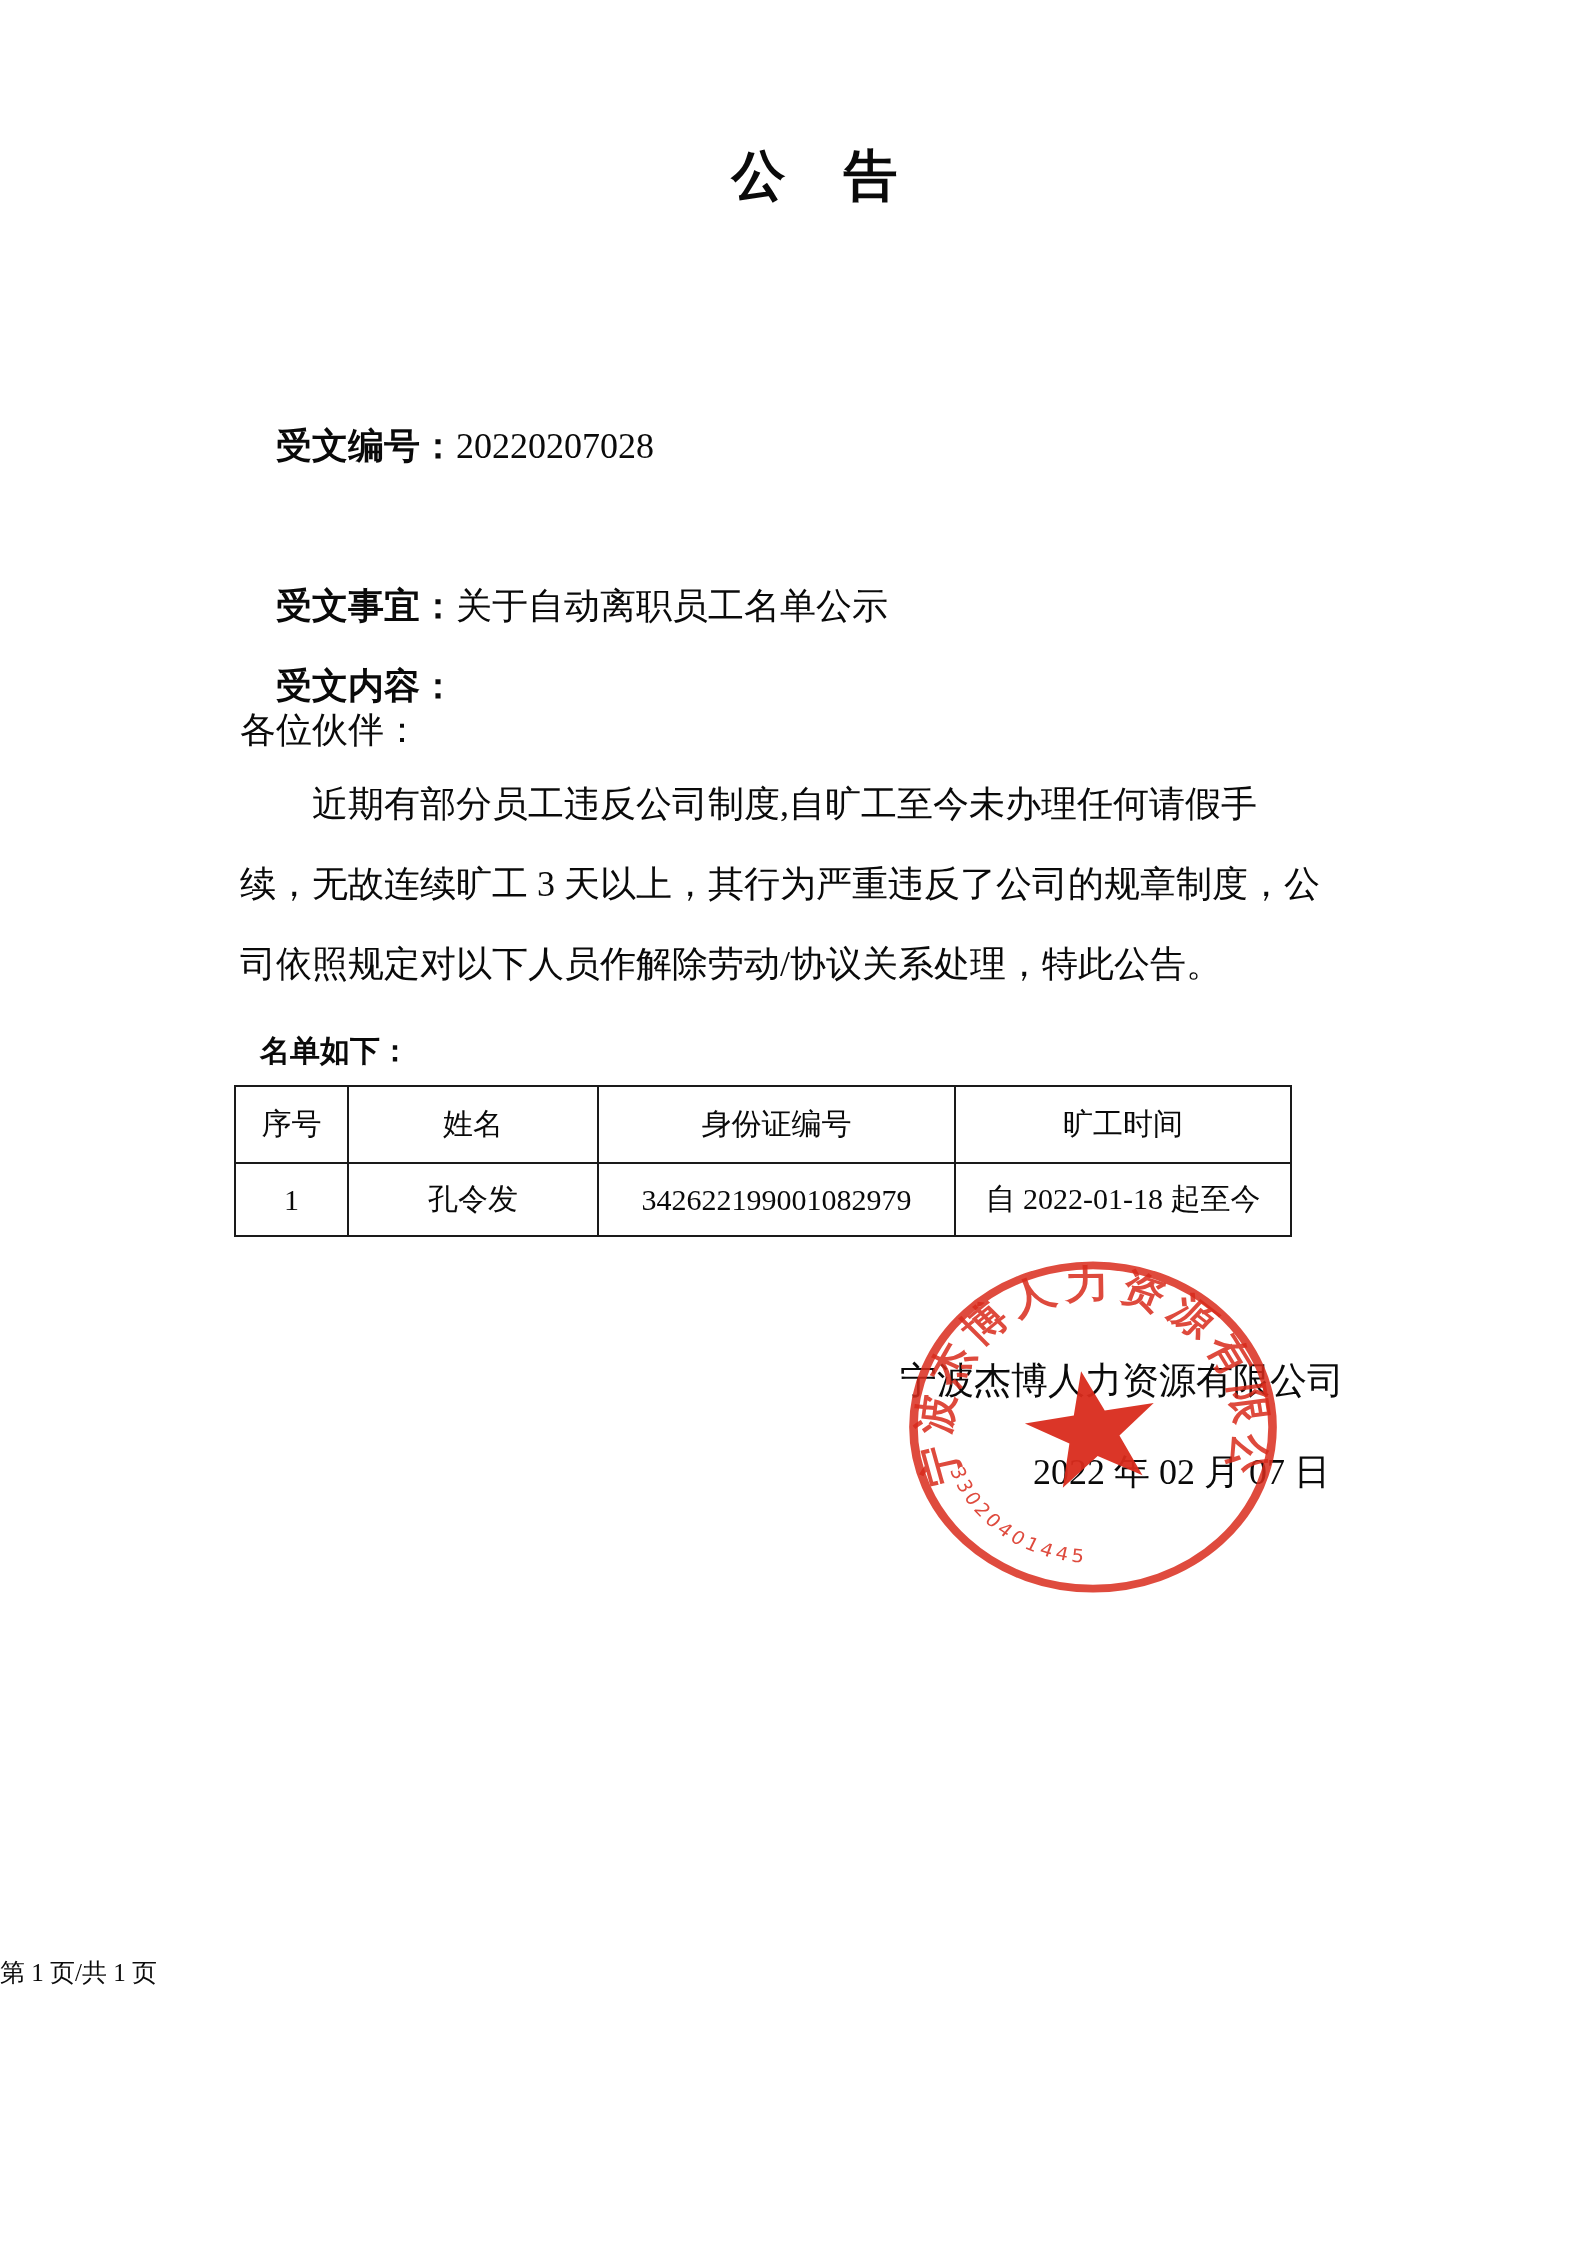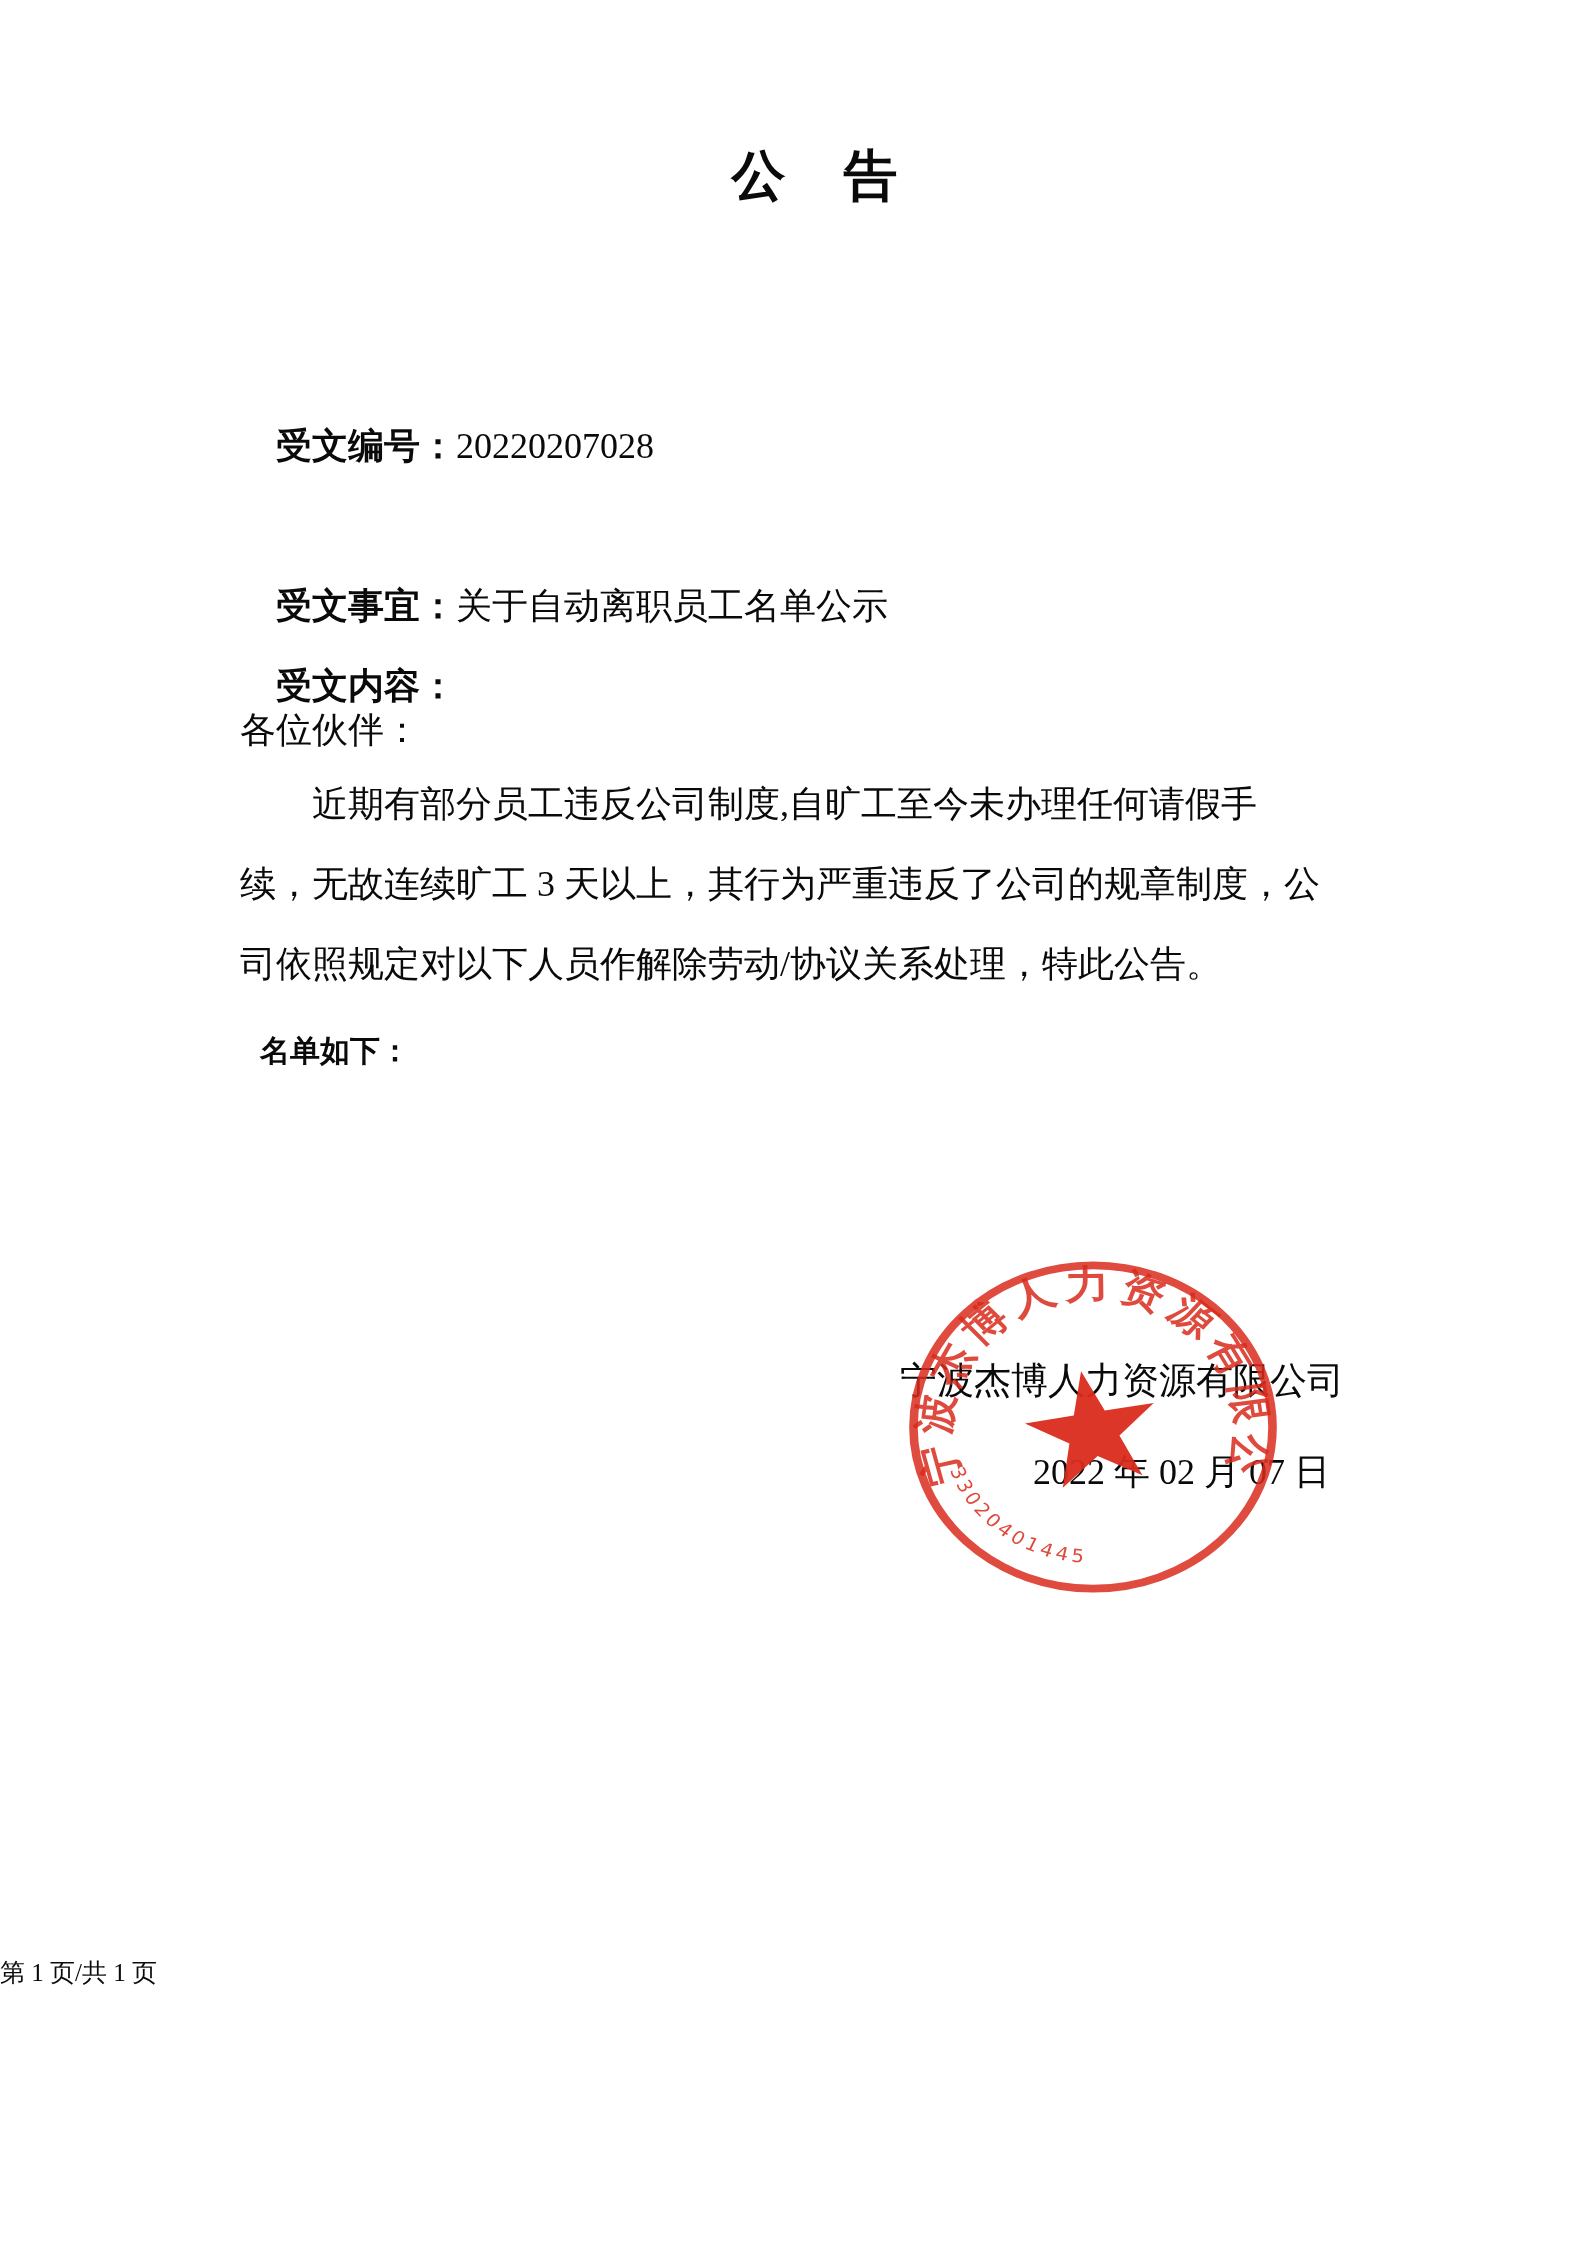--- a/index.html
+++ b/index.html
@@ -72,20 +72,36 @@
   </div>
 
   <div class="abs salutation">各位伙伴：</div>
 
   <div class="abs body-line body-indent" style="top:780px">近期有部分员工违反公司制度,自旷工至今未办理任何请假手</div>
   <div class="abs body-line" style="top:860px">续，无故连续旷工 3 天以上，其行为严重违反了公司的规章制度，公</div>
   <div class="abs body-line" style="top:940px">司依照规定对以下人员作解除劳动/协议关系处理，特此公告。</div>
 
   <div class="abs list-heading">名单如下：</div>
 
+  <table class="roster">
+    <tbody>
+        <tr class="hdr">
+      <td class="col-idx">序号</td>
+      <td class="col-name">姓名</td>
+      <td class="col-id">身份证编号</td>
+      <td class="col-time">旷工时间</td>
+    </tr>
+    <tr class="datarow">
+      <td>1</td>
+      <td>孔令发</td>
+      <td>342622199001082979</td>
+      <td>自 2022-01-18 起至今</td>
+    </tr>
+  </tbody>
+    </table>
 
   <div class="abs sig-company">宁波杰博人力资源有限公司</div>
   <div class="abs sig-date">2022 年 02 月 07 日</div>
 
   <svg class="stamp-svg" width="382" height="344" viewBox="0 0 400 400" preserveAspectRatio="none">
     <ellipse cx="200" cy="200" rx="188" ry="188" fill="none" stroke-width="9" opacity="0.85" stroke="#d92b1c"></ellipse>
     <defs>
       <path id="arcCompany" d="M 64.1 263.4 A 150 150 0 1 1 335.9 263.4" fill="none"></path>
       <path id="arcCode" d="M 48.9 246.2 A 158 158 0 0 0 194.5 357.9" fill="none"></path>
     </defs>

